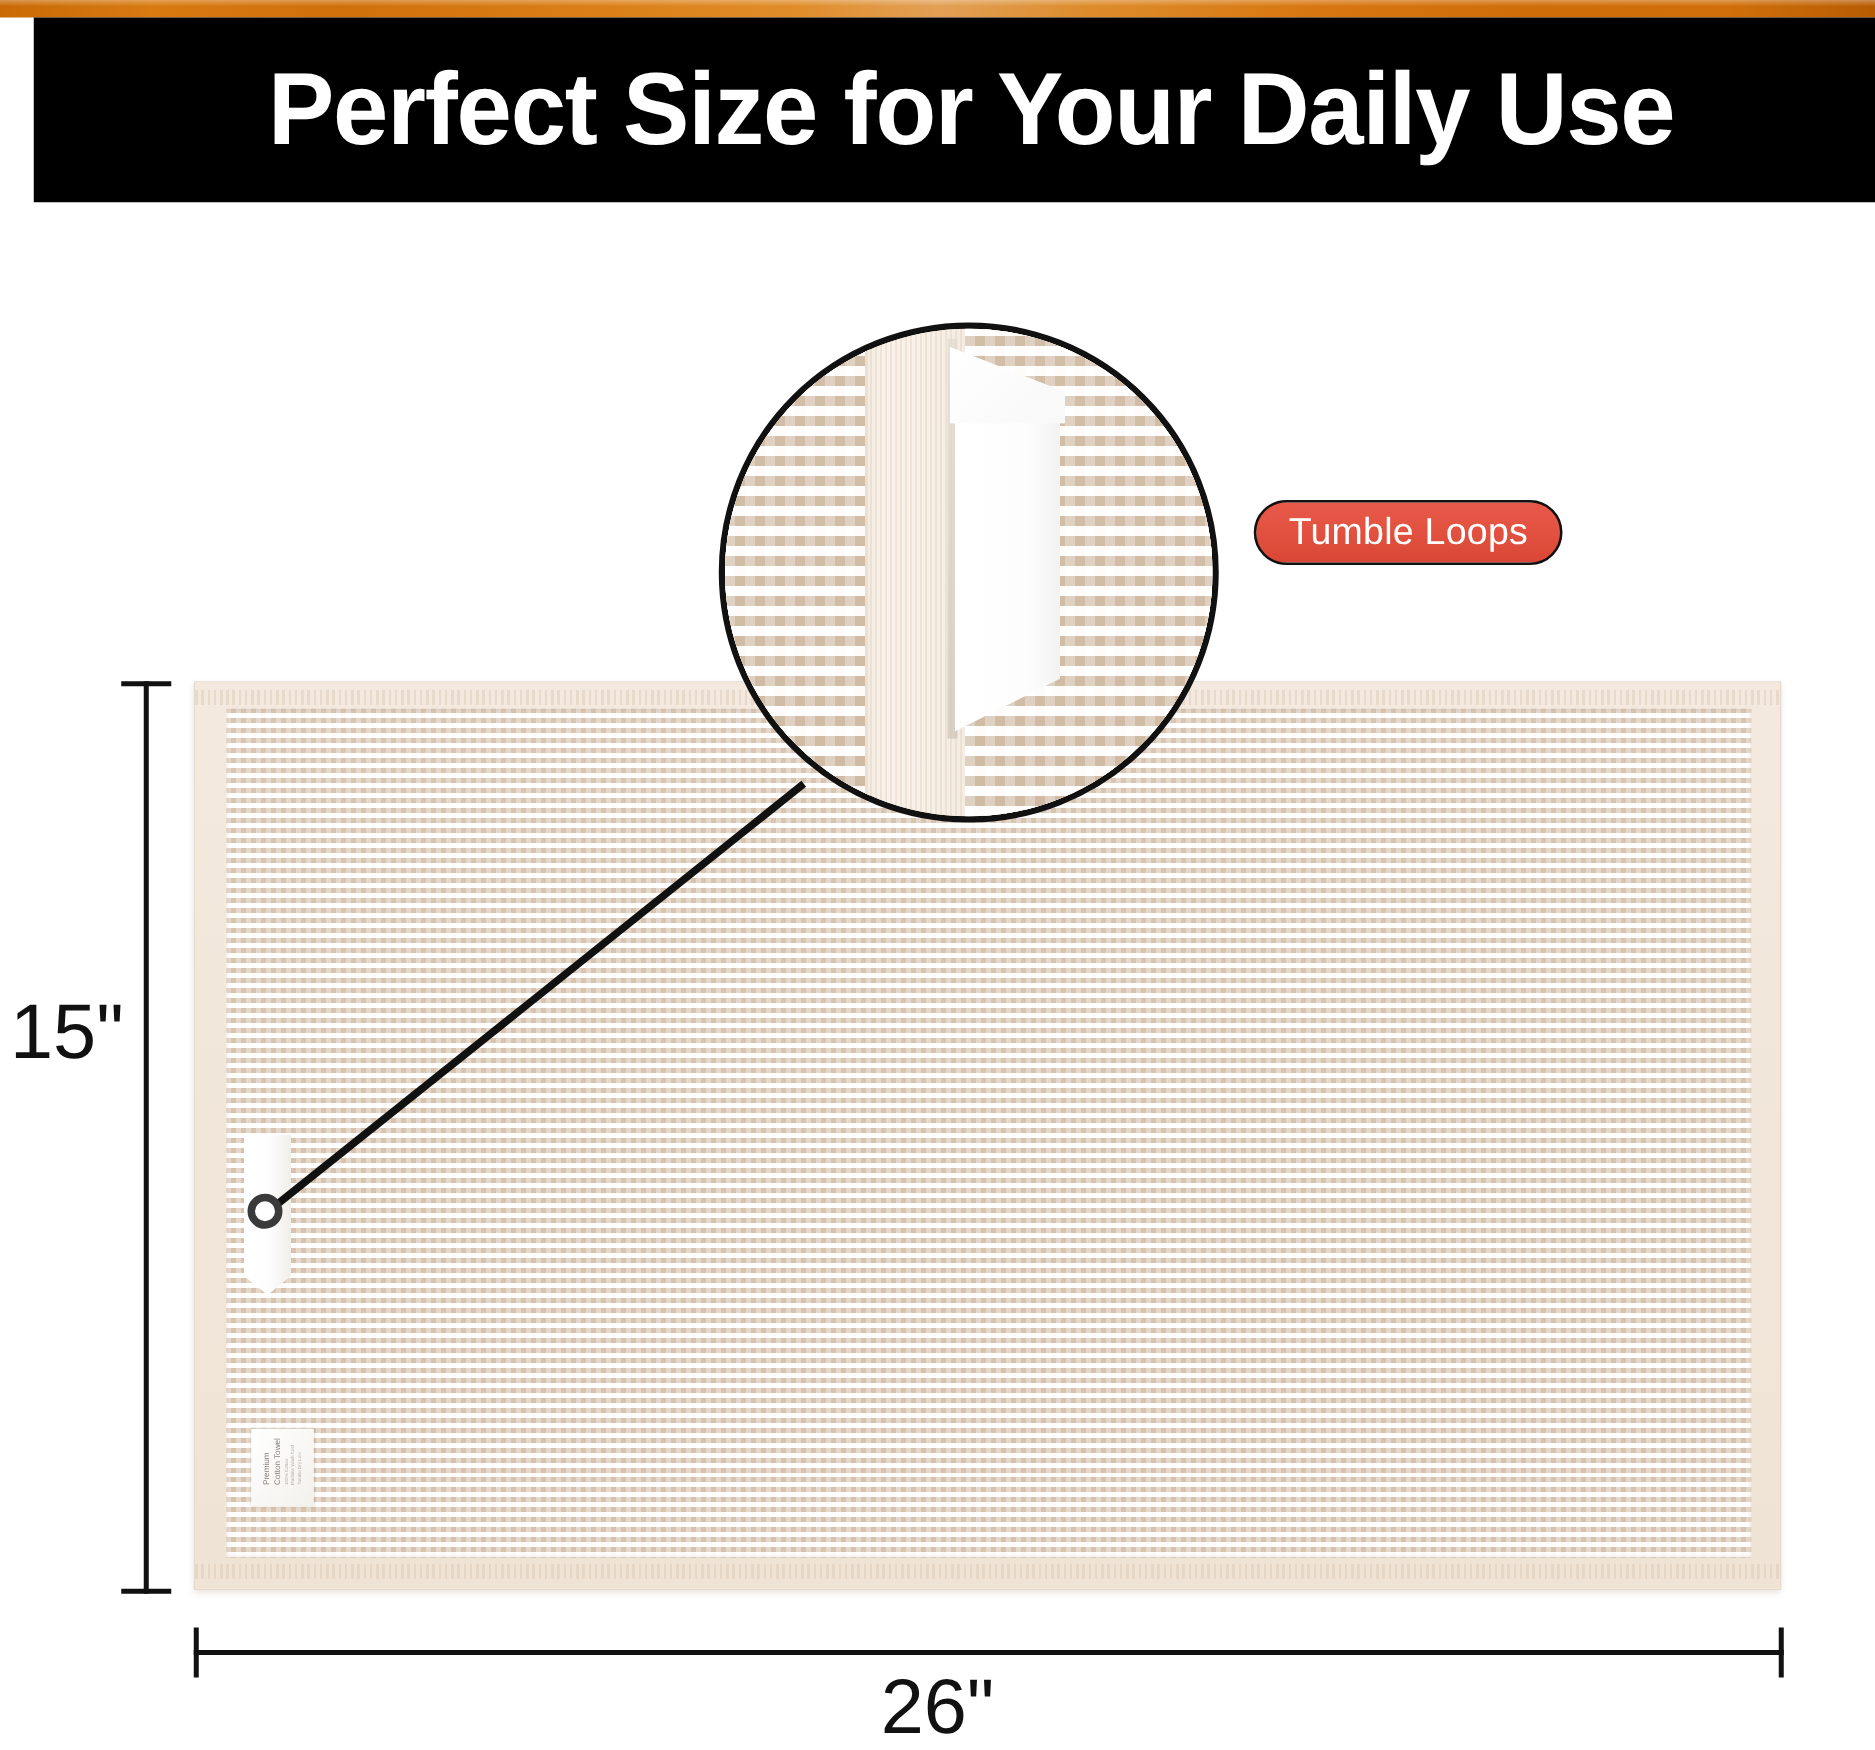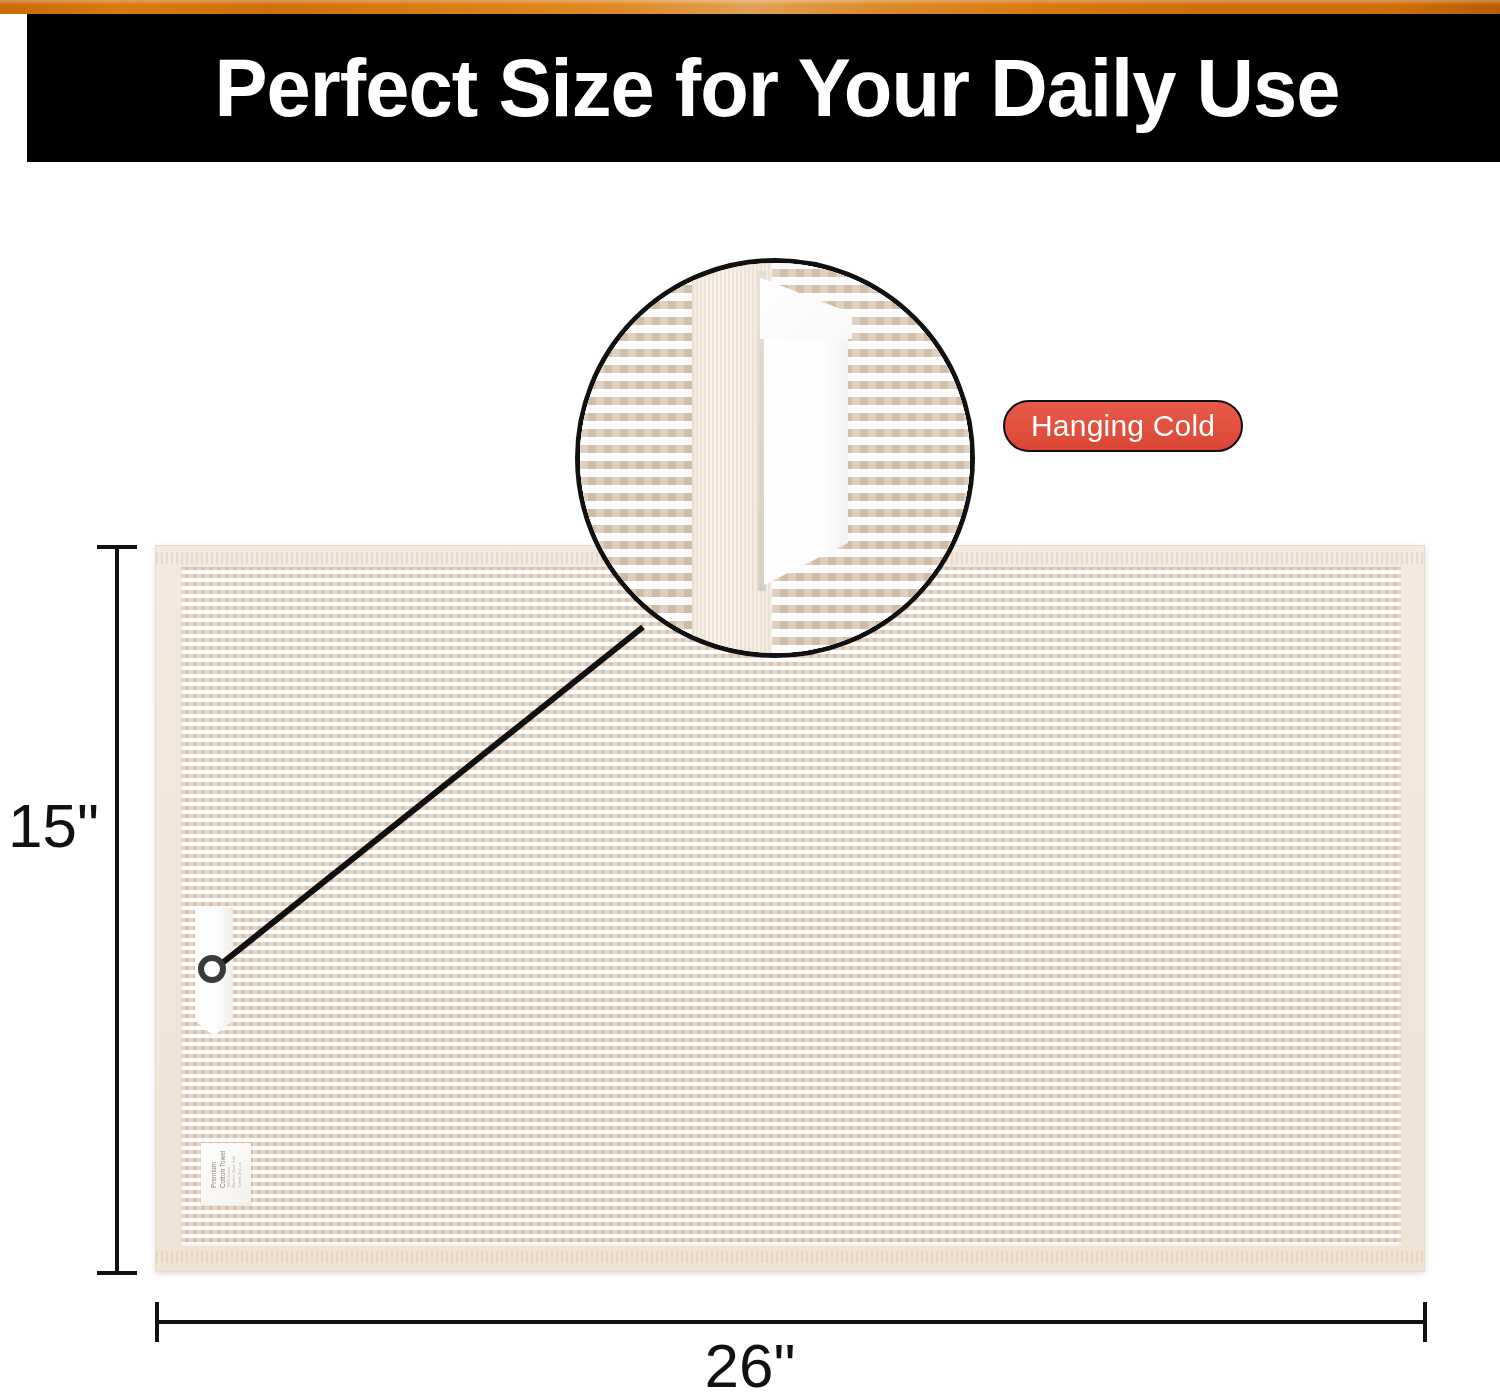--- a/index.html
+++ b/index.html
@@ -340,21 +340,21 @@
 <div id="magnifier-circle">
   <div id="mag-left-field" class="waffle-mag"></div>
   <div id="mag-fold-hem"></div>
   <div id="mag-right-field" class="waffle-mag"></div>
   <div id="mag-loop-edge"></div>
   <div id="mag-loop-ribbon"></div>
   <div id="mag-loop-top-flap"></div>
 </div>
 
 <div id="hanging-loops-badge">
-  <span id="hanging-loops-badge-label">Hanging Cold</span>
+  <span id="hanging-loops-badge-label">Tumble Loops</span>
 </div>
 
 <div class="dim-line" id="dim-vertical-line"></div>
 <div class="dim-line" id="dim-vertical-cap-top"></div>
 <div class="dim-line" id="dim-vertical-cap-bottom"></div>
 <div id="dim-height-label">15"</div>
 
 <div class="dim-line" id="dim-horizontal-line"></div>
 <div class="dim-line" id="dim-horizontal-cap-left"></div>
 <div class="dim-line" id="dim-horizontal-cap-right"></div>

